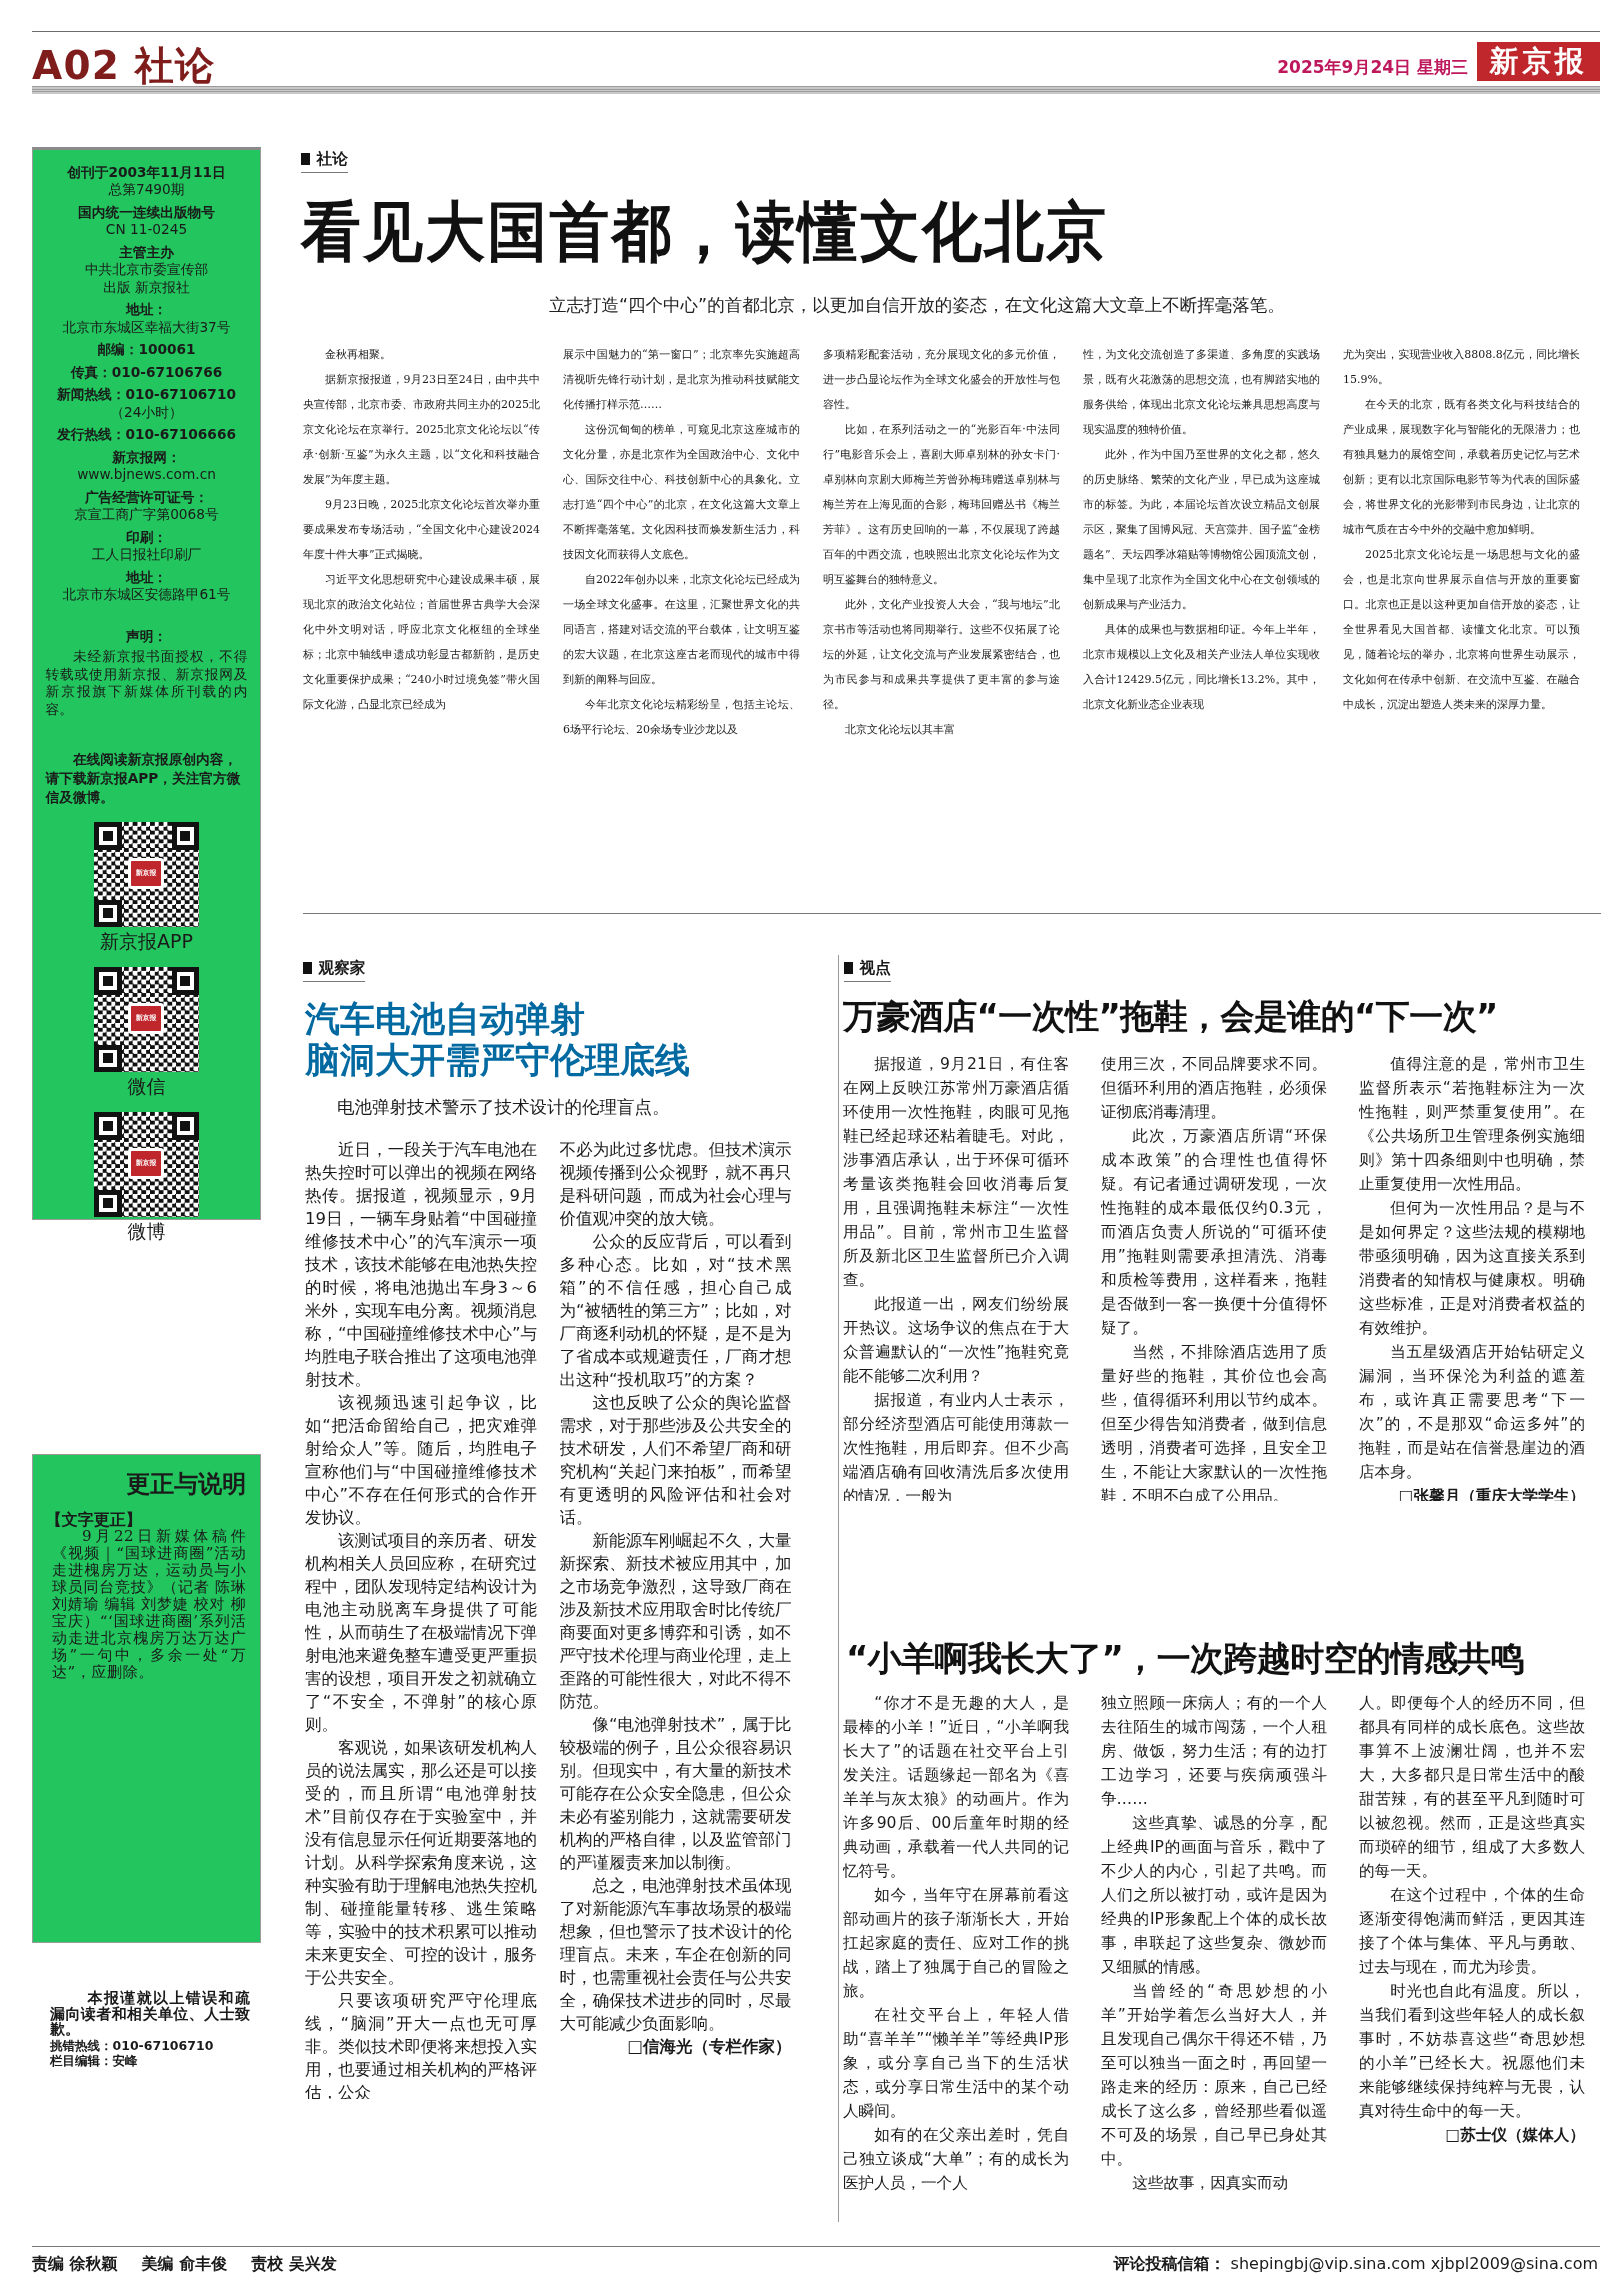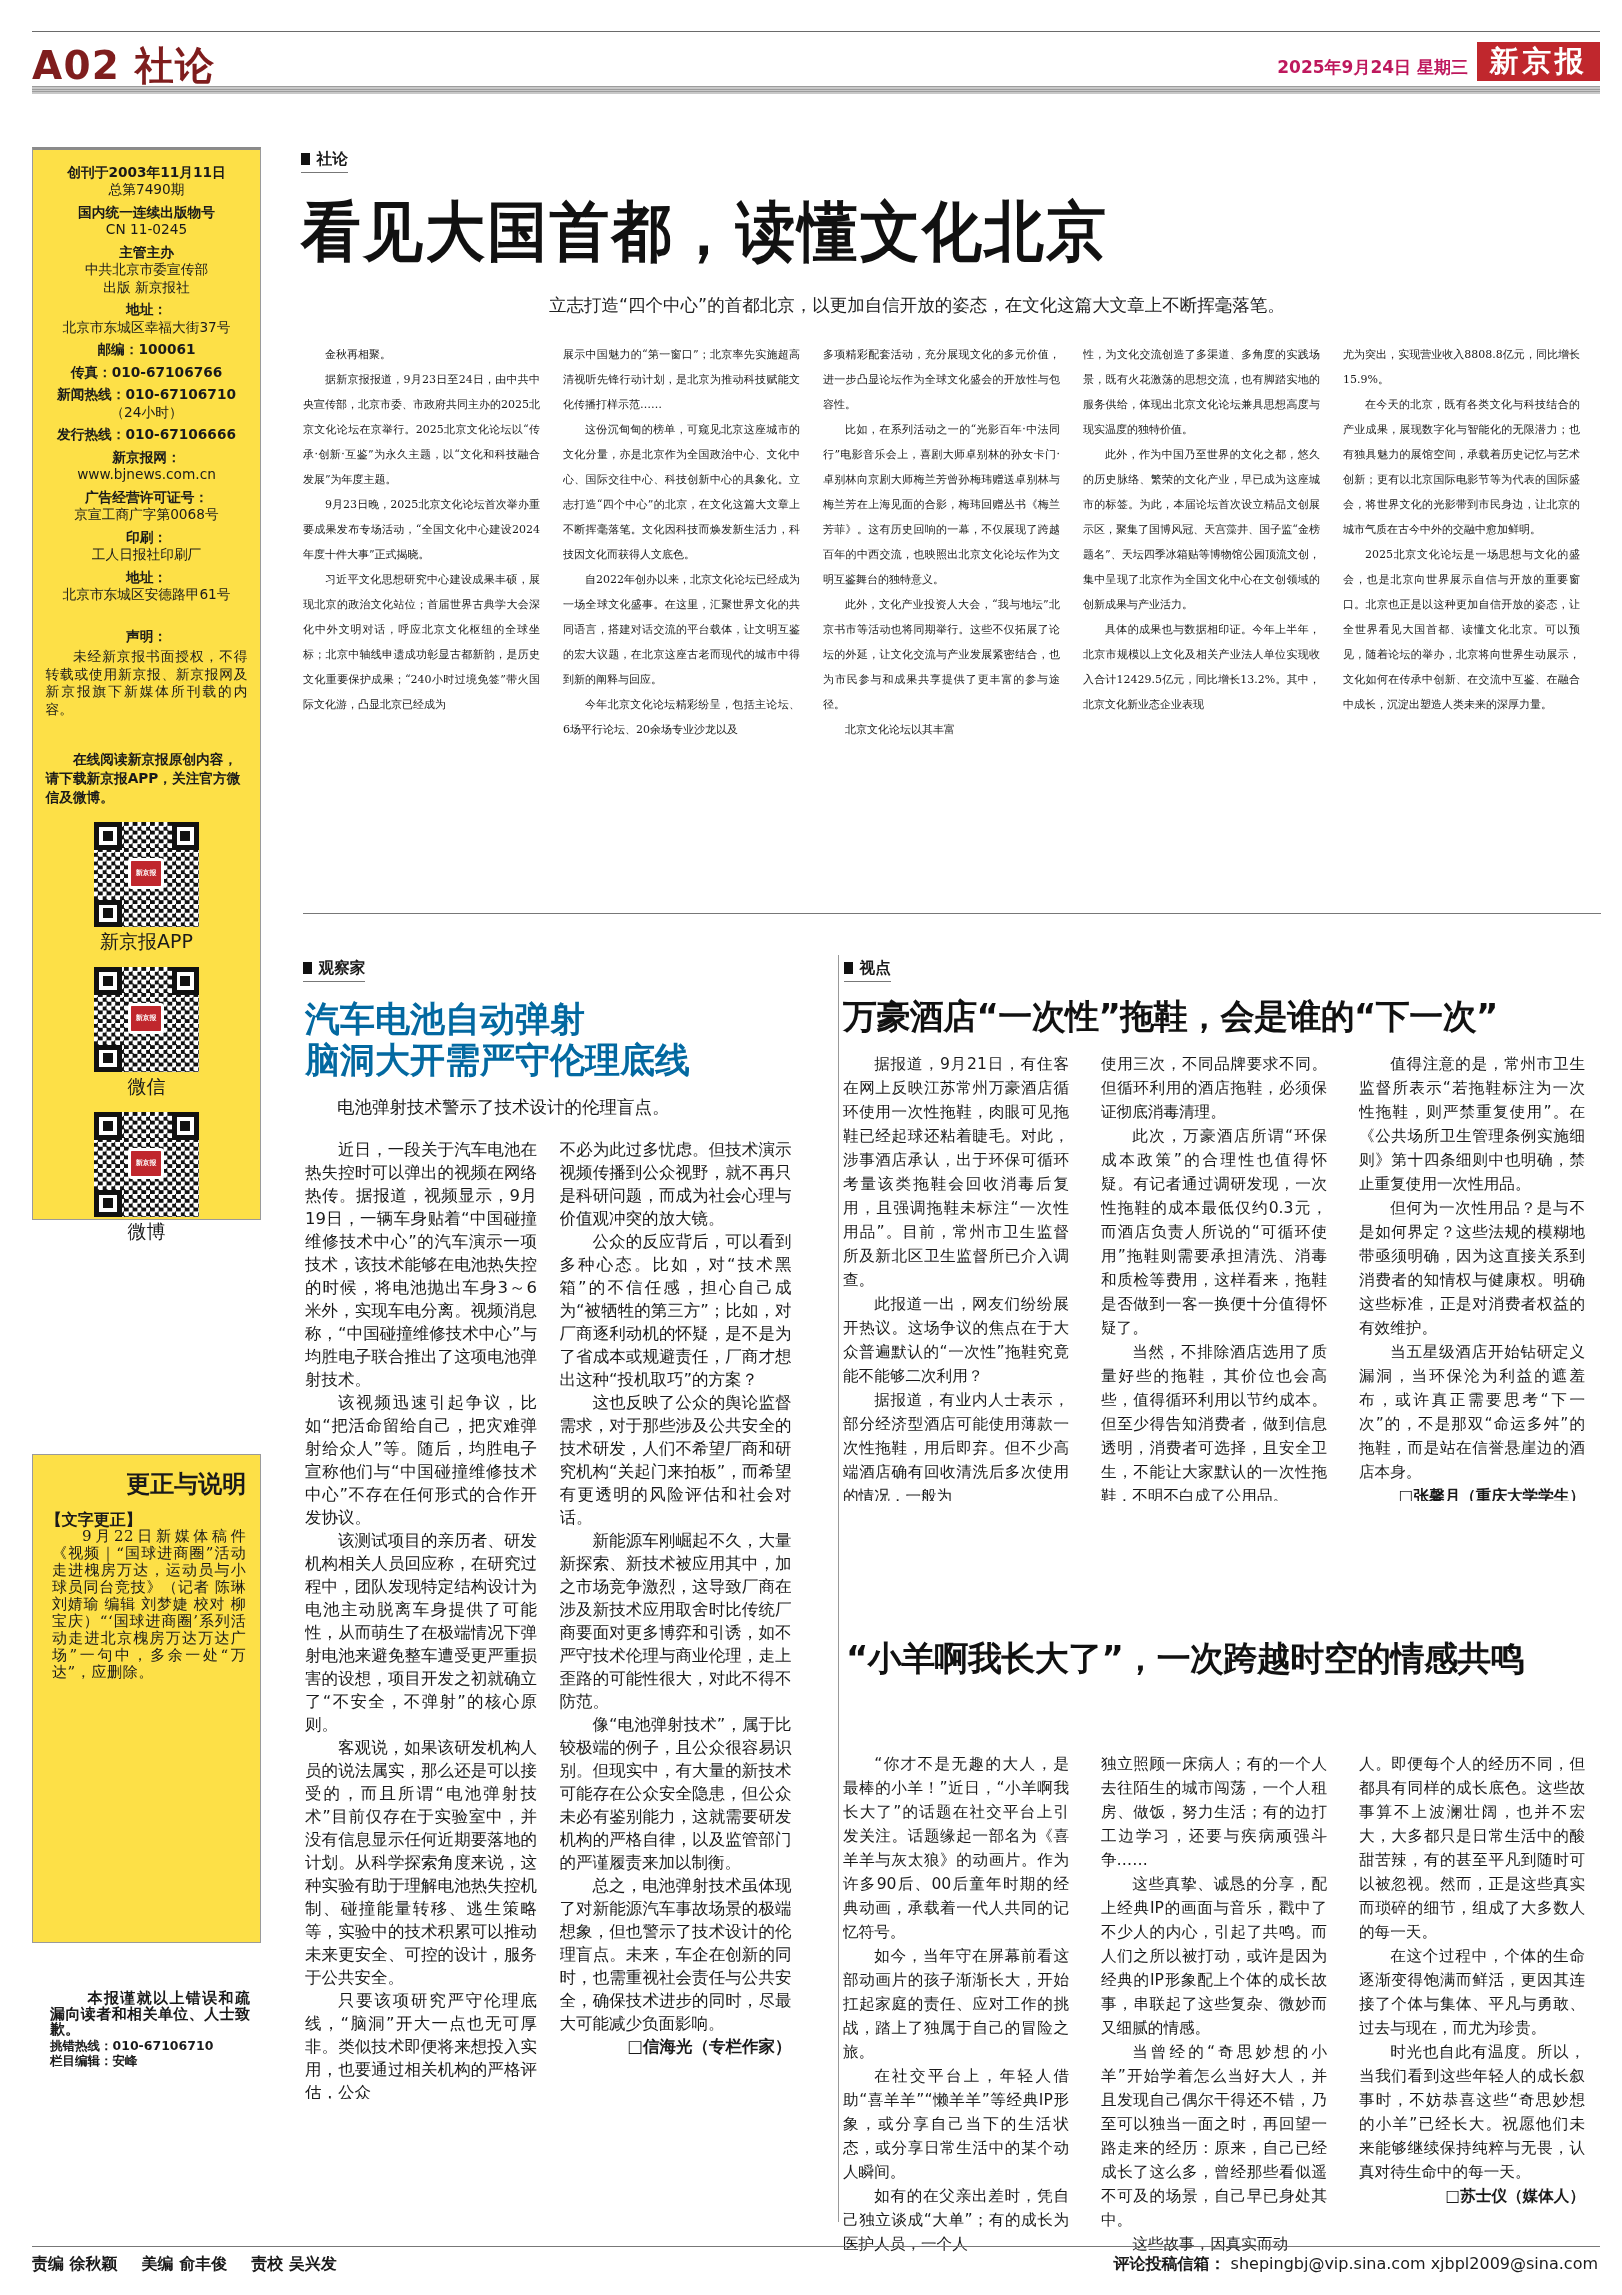--- a/index.html
+++ b/index.html
@@ -5,21 +5,21 @@
   * { box-sizing: border-box; margin: 0; padding: 0; }
   html, body { width: 1623px; height: 2295px; background: #ffffff; }
   body { position: relative; font-family: "DejaVu Serif", "Liberation Serif", serif; color: #1a1a1a; overflow: hidden; }
   .header-line-top { position: absolute; left: 32px; top: 31px; width: 1568px; border-top: 1.9px solid #6a6a6a; }
   .page-no { position: absolute; left: 32px; top: 39px; font-family: "DejaVu Sans", sans-serif; font-weight: bold; font-size: 39px; color: #7f1d1d; letter-spacing: 1.2px; }
   .date { position: absolute; right: 155px; top: 56px; font-family: "DejaVu Sans", sans-serif; font-size: 17px; font-weight: bold; color: #be185d; }
   .masthead { position: absolute; left: 1477px; top: 42px; width: 123px; height: 39px; background: #c0272d; color: #fff; font-family: "DejaVu Sans", sans-serif; font-weight: bold; font-size: 29px; text-align: center; line-height: 39px; letter-spacing: 3.7px; }
   .header-bar { position: absolute; left: 32px; top: 86px; width: 1568px; height: 7.5px; background: repeating-linear-gradient(#9c9c9c 0 1.2px, #c8c8c8 1.2px 2.5px); }
 
   
-  .side-box { position: absolute; left: 32px; width: 229px; border: 1.2px solid #9a9a9a; border-top: 3.7px solid #8a8a8a; background: #fde047; }
+  .side-box { position: absolute; left: 32px; width: 229px; border: 1.2px solid #9a9a9a; border-top: 3.7px solid #8a8a8a; background: #22c55e; }
   .side-info { top: 147px; height: 1073px; }
   .side-info .inner { padding: 13.7px 12.5px 0 12.5px; text-align: center; font-size: 13.7px; line-height: 17.5px; font-family: "DejaVu Sans", sans-serif; }
   .side-info .b { font-weight: bold; }
   .side-info .gap { height: 5.6px; }
   .side-info .decl { text-align: justify; text-indent: 2em; margin-top: 2.5px; }
   .side-info .online { font-weight: bold; text-align: left; text-indent: 2em; margin-top: 32px; line-height: 19px; }
   .qr { margin: 15px auto 2.5px auto; width: 105px; height: 105px; position: relative;
         background:
           linear-gradient(90deg, transparent 0 0) ,
           repeating-conic-gradient(#111 0 25%, #fff 0 50%) 0 0/8.7px 8.7px; }
@@ -59,21 +59,21 @@
   .bat-cols { left: 305px; top: 1138px; height: 961px; font-family: "DejaVu Sans", sans-serif; }
   .bat-cols .col { width: 232px; margin-right: 22.5px; font-size: 16.5px; line-height: 23px; font-family: "DejaVu Sans", sans-serif; }
   .byline { text-align: right; font-family: "DejaVu Sans", sans-serif; font-weight: bold; text-indent: 0 !important; }
   .vline { position: absolute; border-left: 1.2px solid #999; }
 
   
   .sl-title { position: absolute; left: 843px; top: 996px; font-family: "DejaVu Sans", sans-serif; font-weight: bold; font-size: 34px; line-height: 41px; color: #111; letter-spacing: -0.6px; }
   .sl-cols { left: 843px; top: 1052px; height: 449px; }
   .sl-cols .col { width: 226px; margin-right: 32px; font-size: 15.6px; line-height: 24px; font-family: "DejaVu Sans", sans-serif; }
   .lamb-title { position: absolute; left: 846px; top: 1638px; font-family: "DejaVu Sans", sans-serif; font-weight: bold; font-size: 34px; line-height: 41px; color: #111; letter-spacing: -0.6px; }
-  .lamb-cols { left: 843px; top: 1752px; height: 518px; }
+  .lamb-cols { left: 843px; top: 1691px; height: 518px; }
   .lamb-cols .col { width: 226px; margin-right: 32px; font-size: 15.6px; line-height: 24px; font-family: "DejaVu Sans", sans-serif; }
 
   .footer-rule { position: absolute; left: 32px; top: 2246px; width: 1568px; border-top: 1.9px solid #777; }
   .footer-left { position: absolute; left: 32px; top: 2254px; font-family: "DejaVu Sans", sans-serif; font-weight: bold; font-size: 16px; }
   .footer-left span { margin-right: 24px; }
   .footer-right { position: absolute; right: 25px; top: 2254px; font-family: "DejaVu Sans", sans-serif; font-weight: bold; font-size: 16px; }
   .footer-right span.mail { font-weight: normal; margin-left: 5px; }
 </style>
 </head>
 <body>

